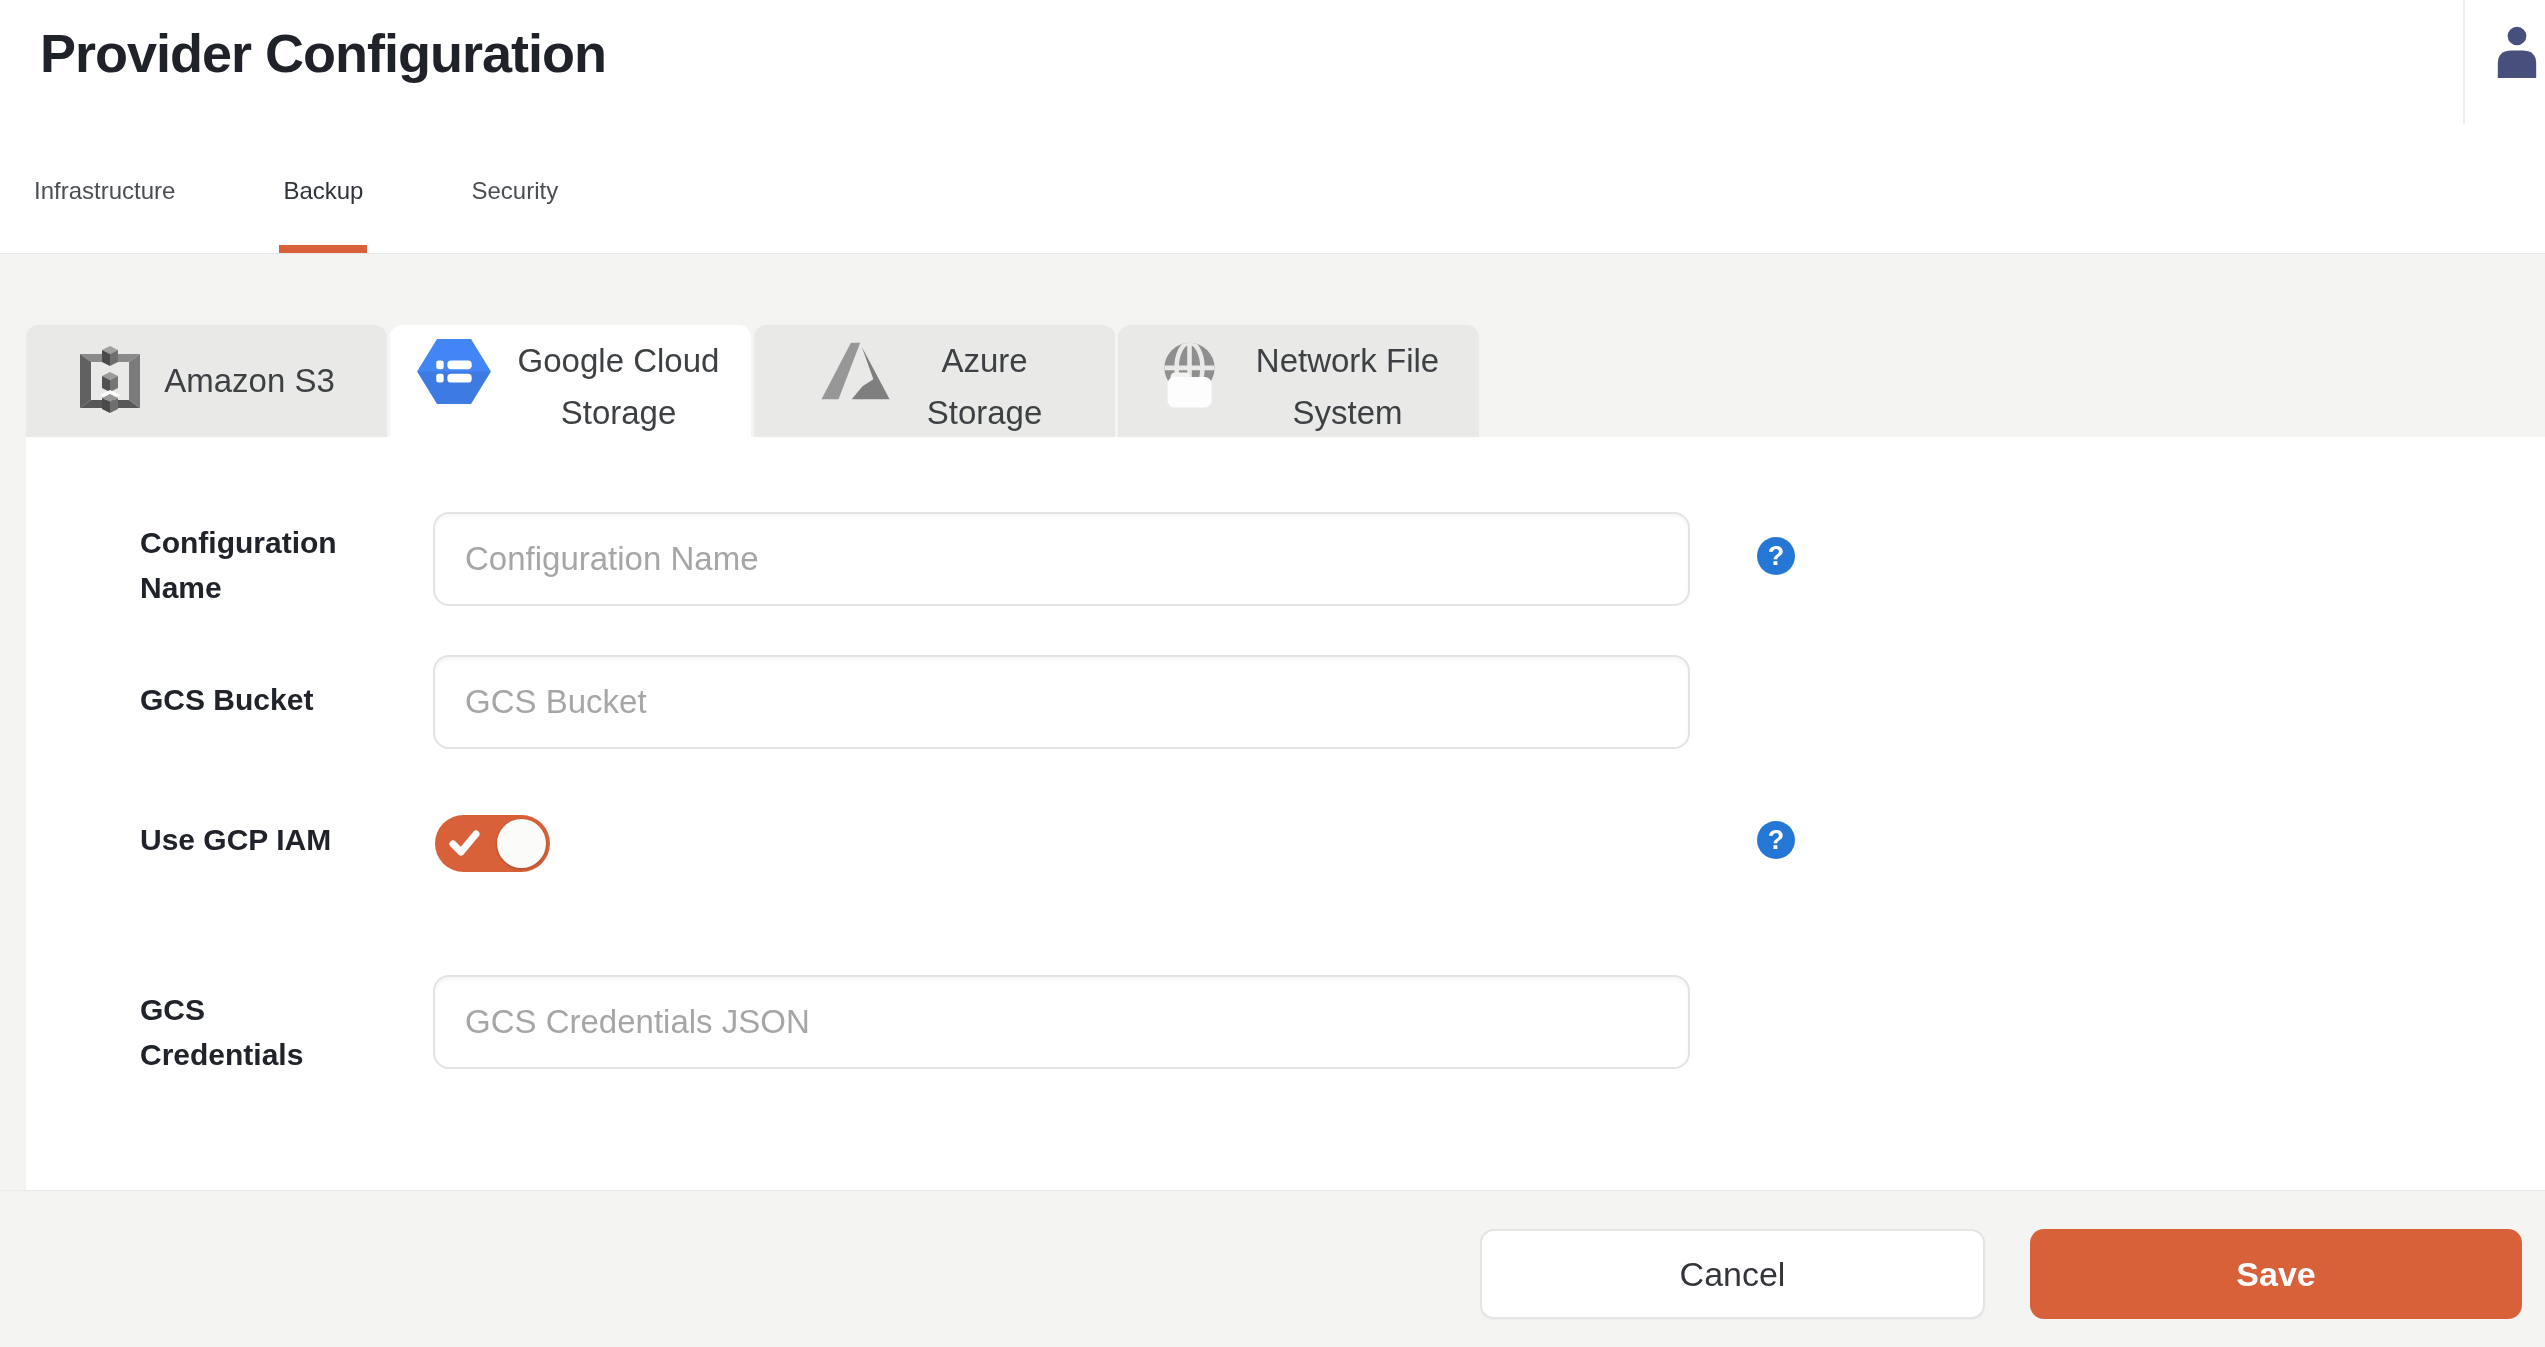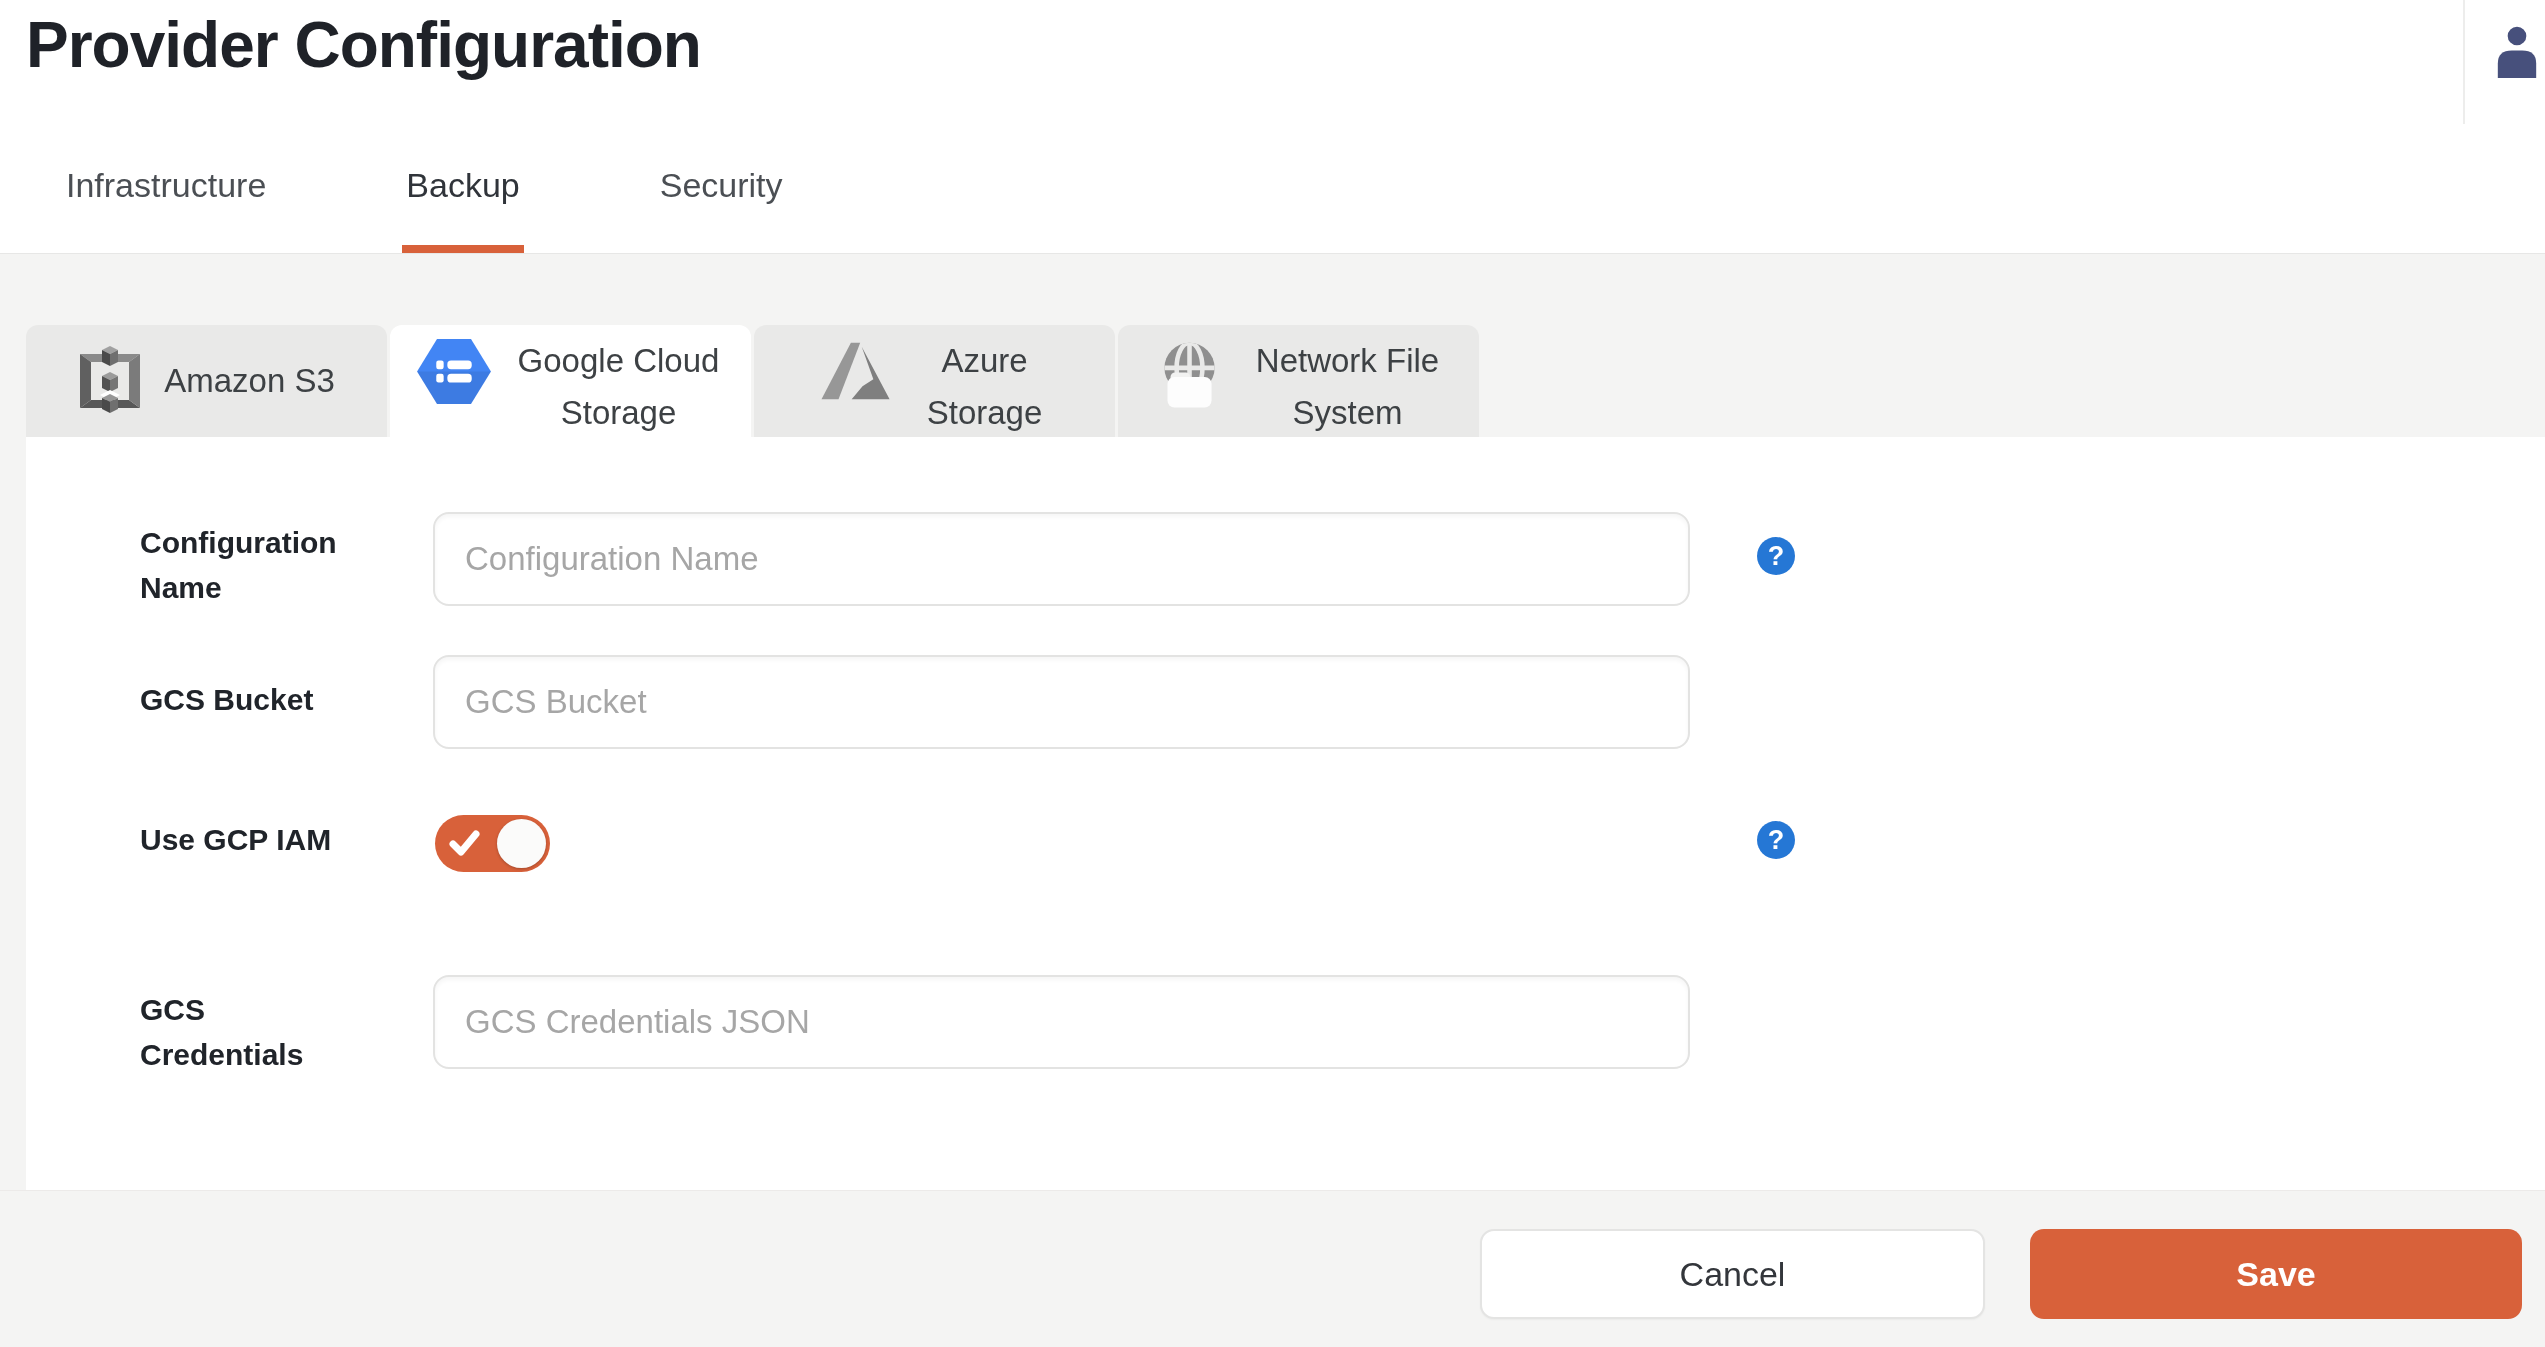--- a/index.html
+++ b/index.html
@@ -3,25 +3,25 @@
 <meta charset="utf-8">
 <style>
   html,body{margin:0;padding:0;}
   body{
     width:2545px;height:1347px;position:relative;overflow:hidden;
     background:#f4f4f3;font-family:"Liberation Sans",sans-serif;
     -webkit-font-smoothing:antialiased;
   }
   
   .header{position:absolute;top:0;left:0;width:2545px;height:253px;background:#fff;border-bottom:1px solid #e7e7e6;}
-  .page-title{position:absolute;left:26px;top:8px;margin:0;font-size:64px;font-weight:700;color:#1f2228;letter-spacing:-1px;}
+  .page-title{position:absolute;left:26px;top:8px;margin:14px;font-size:54px;font-weight:700;color:#1f2228;letter-spacing:-1px;}
   .header-divider{position:absolute;left:2463px;top:0;width:2px;height:124px;background:#ededec;}
   .avatar{position:absolute;right:2px;top:22px;width:52px;height:56px;cursor:pointer;}
   .nav{position:absolute;left:30px;bottom:0;display:flex;}
-  .nav-tab{position:relative;margin-right:100px;padding:0 4px 48px 4px;font-size:34px;color:#4b4f54;cursor:pointer;margin-left:32px;}
+  .nav-tab{position:relative;margin-right:100px;padding:0 4px 48px 4px;font-size:24px;color:#4b4f54;cursor:pointer;}
   .nav-tab.active{color:#30343a;}
   .nav-tab.active::after{content:"";position:absolute;left:0;right:0;bottom:0;height:8px;background:#d8613a;}
   
   .ptabs{position:absolute;left:26px;top:325px;display:flex;}
   .ptab{width:361px;height:112px;margin-right:3px;background:#e9e9e8;border-radius:12px 12px 0 0;
         display:flex;justify-content:center;align-items:flex-start;padding-top:10px;box-sizing:border-box;cursor:pointer;}
   .ptab.active{background:#fff;}
   .ptab .picon{flex:0 0 auto;margin-top:4px;}
   .ptab .plabel{font-size:33px;line-height:52px;color:#3d4144;text-align:center;margin-left:22px;}
   .ptab-s3{align-items:center;padding-top:0;justify-content:center;}

